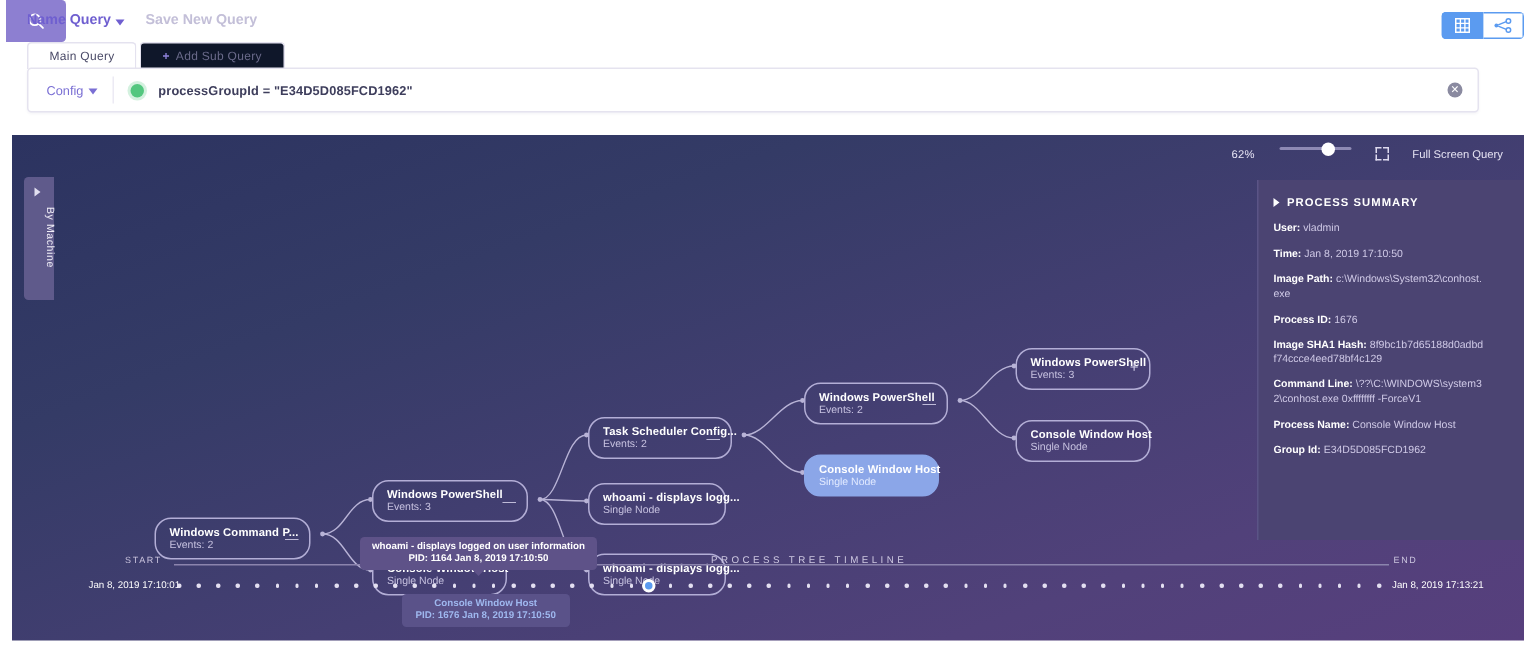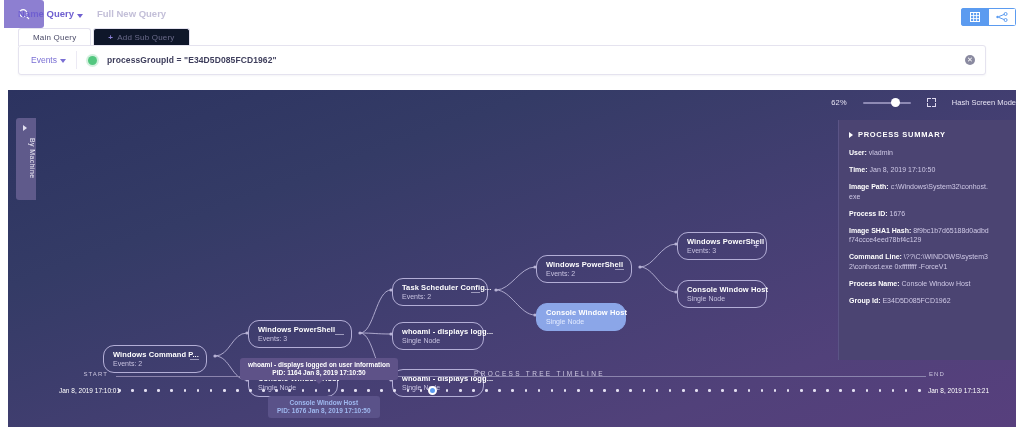--- a/index.html
+++ b/index.html
@@ -46,21 +46,21 @@
   
   .canvas{position:absolute;left:8px;top:90px;width:1008px;height:337px;
           background:linear-gradient(160deg,#2c3360 0%,#343b66 28%,#453f73 58%,#51417a 80%,#573f7d 100%);
           overflow:hidden;}
   .bymachine{position:absolute;left:8px;top:28px;width:20px;height:82px;background:#5f5a8b;
              border-radius:3px 0 0 3px;cursor:pointer;}
   .bm-tri{position:absolute;left:7px;top:7px;width:0;height:0;border-top:3.4px solid transparent;
           border-bottom:3.4px solid transparent;border-left:4.6px solid #e2dff0;}
   .bm-label{position:absolute;left:0;top:20px;width:20px;text-align:center;color:#efedf7;font-size:7px;
             letter-spacing:.4px;writing-mode:vertical-rl;}
-  .zoomctl{position:absolute;right:0;top:8px;display:flex;align-items:center;gap:16px;color:#e6e3f3;font-size:7.5px;}
+  .zoomctl{position:absolute;right:14px;top:8px;display:flex;gap:16px;color:#e6e3f3;font-size:7.5px;}
   .zpct{letter-spacing:.2px;}
   .ztrack{width:48px;height:2px;background:#8e8ab4;border-radius:2px;position:relative;cursor:pointer;}
   .zknob{position:absolute;left:28px;top:-3.5px;width:9px;height:9px;border-radius:50%;background:#ffffff;}
   .fsico{width:9px;height:9px;position:relative;}
   .fsico i{position:absolute;width:3px;height:3px;border:1px solid #dedaef;}
   .fsico i:nth-child(1){left:0;top:0;border-right:none;border-bottom:none;}
   .fsico i:nth-child(2){right:0;top:0;border-left:none;border-bottom:none;}
   .fsico i:nth-child(3){left:0;bottom:0;border-right:none;border-top:none;}
   .fsico i:nth-child(4){right:0;bottom:0;border-left:none;border-top:none;}
 
@@ -105,31 +105,31 @@
   .tl-tip-bot .l1{color:#9fb8ef;font-size:6.5px;font-weight:bold;line-height:8px;}
   .tl-tip-bot .l2{color:#9fb8ef;font-size:6.5px;font-weight:bold;line-height:8px;}
 </style>
 </head>
 <body>
 
 <div class="topbar">
 
   <div class="qlinks">
     <span class="load-query"><span>Name Query</span><span class="caret-dn"></span></span>
-    <span class="save-query">Full New Query</span>
+    <span class="save-query">Save New Query</span>
   </div>
 
   <div class="tabsrow">
     <div class="qtab active"><span>Main Query</span></div>
     <div class="qtab"><span class="plus">+</span><span>Add Sub Query</span></div>
   </div>
 
   <div class="querybox">
     <div class="ev-sel">
-      <span>Events</span>
+      <span>Config</span>
         <span class="caret-dn"></span>
     </div>
     <div class="q-div"></div>
     <div class="dot-ok"></div>
     <div class="q-expr">processGroupId = "E34D5D085FCD1962"</div>
     <div class="clear-x">✕</div>
   </div>
   <div class="searchbtn">
     <svg width="12" height="12" viewBox="0 0 14 14">
       <circle cx="6" cy="6" r="4.2" fill="none" stroke="#ffffff" stroke-width="1.4"></circle>
@@ -170,21 +170,21 @@
     <span class="zpct">62%</span>
     <span class="ztrack">
         <span class="zknob"></span>
       </span>
     <span class="fsico">
         <i></i>
         <i></i>
         <i></i>
         <i></i>
       </span>
-    <span>Hash Screen Mode</span>
+    <span>Full Screen Query</span>
   </div>
 
   <svg class="edges">
     <g fill="none" stroke="#b8b3d6" stroke-width="0.9">
       <path d="M207,266 C222,266 224,243 239,243"></path>
       <path d="M207,266 C222,266 224,290 239,290"></path>
       <path d="M352,243 C366,243 368,200 383,200"></path>
       <path d="M352,243 C366,243 368,244 383,244"></path>
       <path d="M352,243 C366,243 368,290 383,290"></path>
       <path d="M488,200 C503,200 512,177 527,177"></path>

